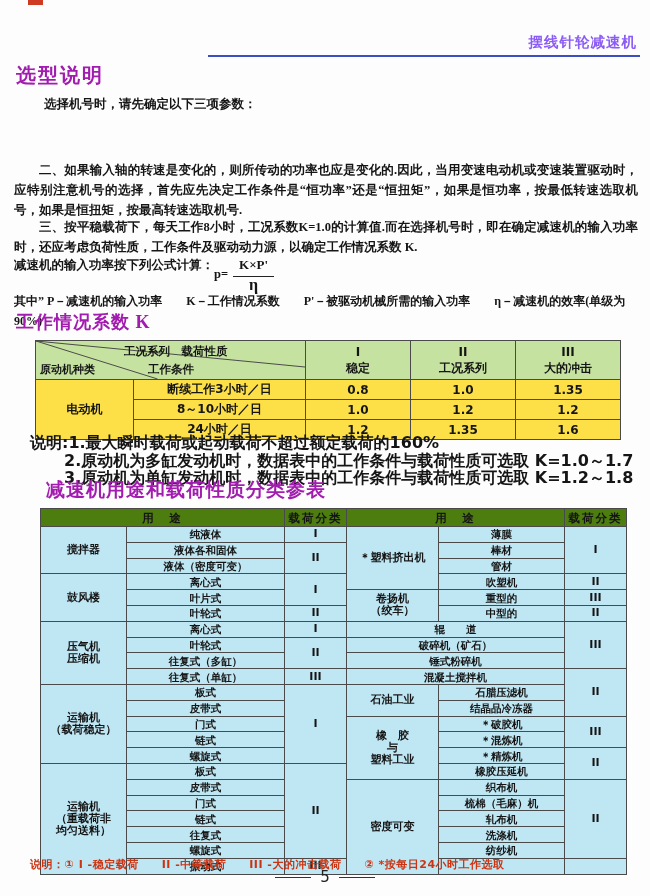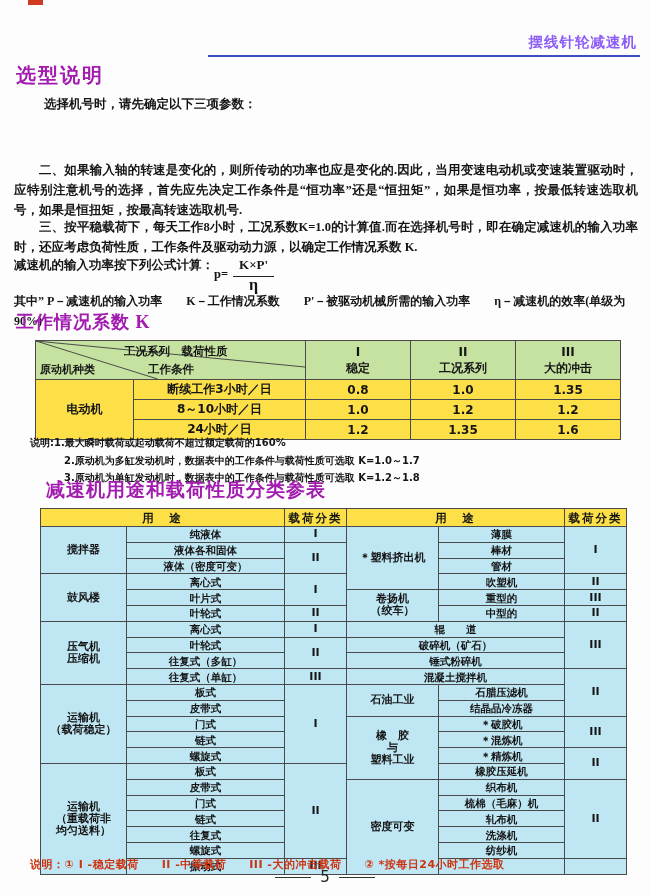--- a/index.html
+++ b/index.html
@@ -34,26 +34,26 @@
   .k-table td{font-size:12px;}
   .k-head{background:#c6e2a0;height:38px;}
   .k-body{background:#fde047;height:19px;}
   .k-col-num{font-size:12px;line-height:15px;}
   .k-col-label{font-size:12px;line-height:16px;}
   .diag-cell{position:relative;padding:0;}
   .diag-svg{position:absolute;left:0;top:0;width:100%;height:100%;}
   .diag-top{position:absolute;top:3px;left:88px;font-size:11.5px;text-align:right;}
   .diag-mid{position:absolute;top:21px;left:112px;font-size:11.5px;}
   .diag-bot{position:absolute;bottom:2px;left:4px;font-size:11px;}
-  .k-notes{top:434px;left:30px;font-size:10px;font-weight:bold;line-height:17.5px;}
+  .k-notes{top:434px;left:30px;font-size:16px;font-weight:bold;line-height:17.5px;}
   .k-notes .n-ind{padding-left:34px;}
   
   .usage-table-wrap{top:508px;left:40px;width:586px;}
   .usage-table td{font-size:10.5px;height:14.8px;line-height:12px;background:#bfe6f3;white-space:pre-line;}
-  .usage-table .hd{background:#fde047;height:17px;font-size:11.5px;letter-spacing:2px;}
+  .usage-table .hd{background:#4d7c0f;height:17px;font-size:11.5px;letter-spacing:2px;}
   .usage-table .cat{font-size:11px;}
   .usage-table .cls{font-size:11px;}
   .table-footnote{top:857px;left:30px;font-size:11px;font-weight:bold;color:#cc3311;letter-spacing:0.5px;}
   .page-number{top:868px;left:0;width:650px;text-align:center;font-size:15px;color:#222;}
   .pn-dash{display:inline-block;width:36px;height:0;border-top:1.6px solid #333;vertical-align:4px;margin:0 9px;}
 </style>
 </head>
 <body>
 
 <div class="page">

